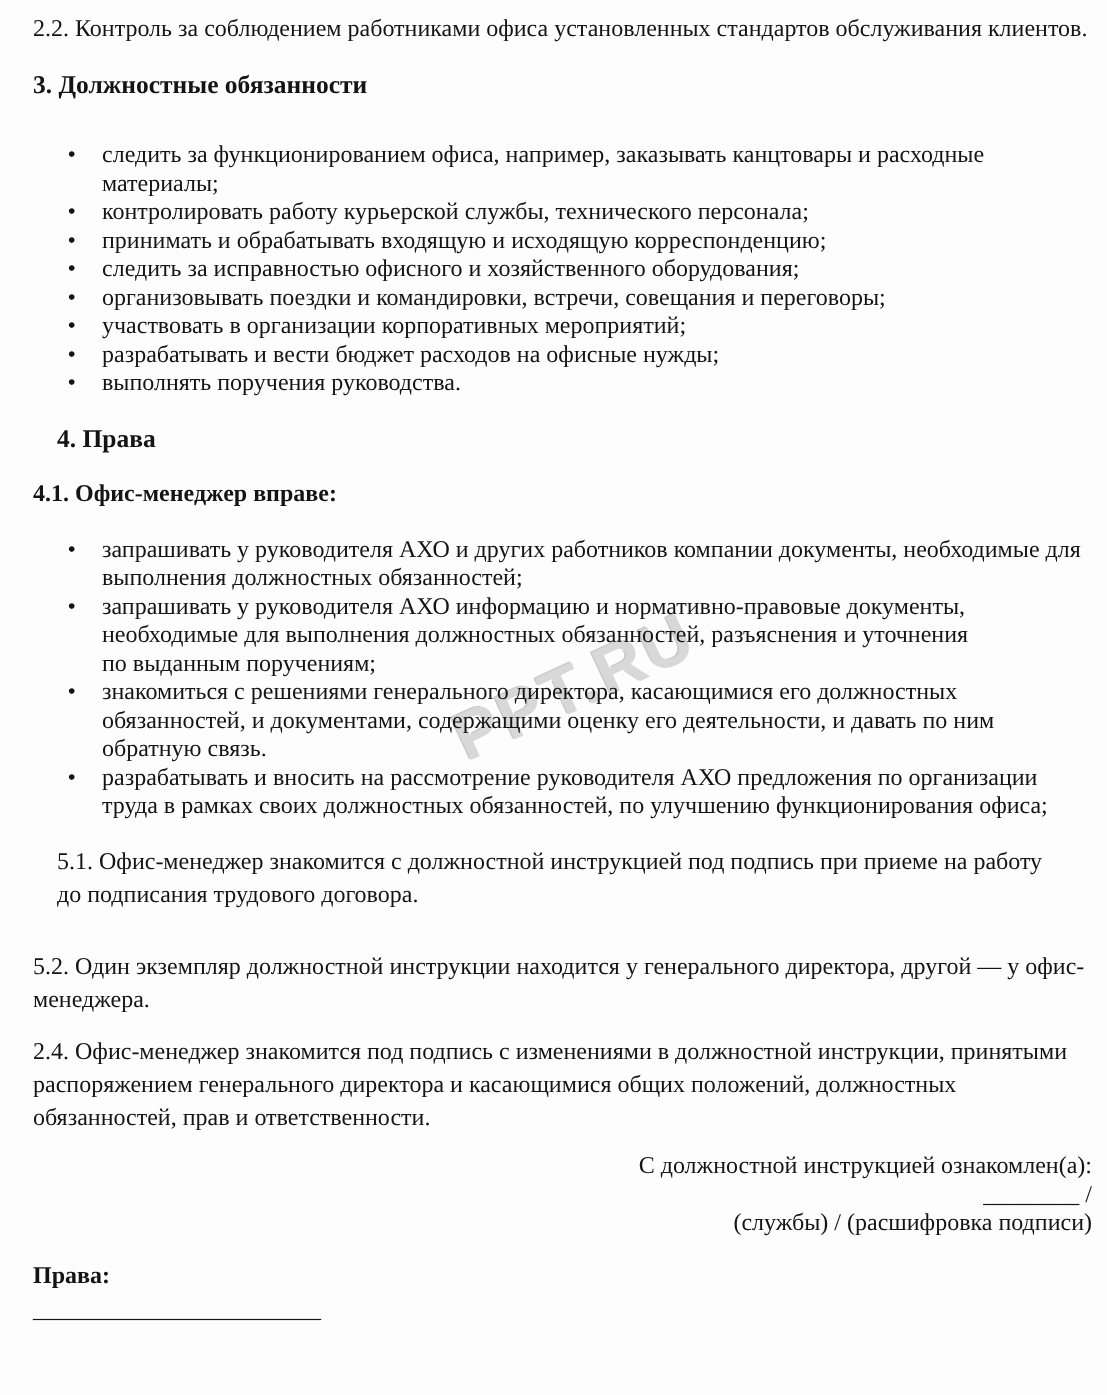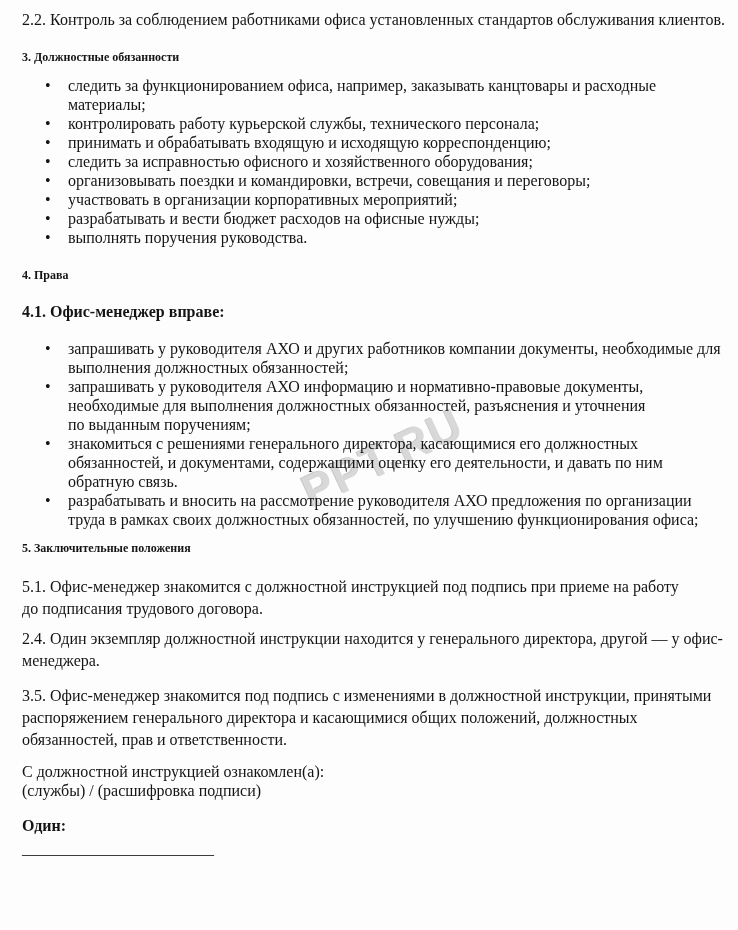--- a/index.html
+++ b/index.html
@@ -14,44 +14,44 @@
     overflow: hidden;
   }
   .doc {
     position: relative;
     z-index: 1;
     padding: 9px 10px 0 22px;
   }
   p, h2, ul, li { margin: 0; white-space: pre; }
   .para { line-height: 22px; }
   h2.heading {
-    font-size: 12px;
+    font-size: 17px;
     font-weight: bold;
     line-height: 22px;
   }
   ul.list {
     list-style: none;
     padding: 0 0 0 46px;
     line-height: 19px;
   }
   ul.list li { position: relative; }
   ul.list li::before {
     content: "\2022";
     position: absolute;
     left: -23px;
     top: 0;
   }
   .mt15 { margin-top: 15px; font-weight: bold; }
   .mt16 { margin-top: 16px; }
-  .mt17 { margin-top: 17px; }
-  .mt12 { margin-top: 8px; font-family: Liberation Serif, serif; }
+  .mt17 { margin-top: 17px; margin-left: 16px; }
+  .mt12 { margin-top: 26px; font-family: Liberation Serif, serif; }
   .mt13 { margin-top: 13px; }
   .mt11 { margin-top: 11px; }
   .mt8  { margin-top: 8px; }
-  .sigline { line-height: 19px; }
+  .sigline { line-height: 19px; text-align: right; }
   .date-line { line-height: 19px; margin-top: 2px; letter-spacing: 0; }
   .watermark {
     position: absolute;
     left: 278px;
     top: 406px;
     width: 210px;
     height: 104px;
     z-index: 0;
     display: flex;
     align-items: center;
@@ -87,31 +87,31 @@
   <p class="para mt15">4.1. Офис-менеджер вправе:</p>
 
   <ul class="list mt16"><li>запрашивать у руководителя АХО и других работников компании документы, необходимые для
 выполнения должностных обязанностей;</li><li>запрашивать у руководителя АХО информацию и нормативно-правовые документы,
 необходимые для выполнения должностных обязанностей, разъяснения и уточнения
 по выданным поручениям;</li><li>знакомиться с решениями генерального директора, касающимися его должностных
 обязанностей, и документами, содержащими оценку его деятельности, и давать по ним
 обратную связь.</li><li>разрабатывать и вносить на рассмотрение руководителя АХО предложения по организации
 труда в рамках своих должностных обязанностей, по улучшению функционирования офиса;</li></ul>
 
-  <h2 class="heading mt8">5. Заключительные положения</h2>
 
   <p class="para mt17">5.1. Офис-менеджер знакомится с должностной инструкцией под подпись при приеме на работу
 до подписания трудового договора.</p>
 
-  <p class="para mt12">2.4. Один экземпляр должностной инструкции находится у генерального директора, другой — у офис-
+  <p class="para mt12">5.2. Один экземпляр должностной инструкции находится у генерального директора, другой — у офис-
 менеджера.</p>
 
-  <p class="para mt13">3.5. Офис-менеджер знакомится под подпись с изменениями в должностной инструкции, принятыми
+  <p class="para mt13">2.4. Офис-менеджер знакомится под подпись с изменениями в должностной инструкции, принятыми
 распоряжением генерального директора и касающимися общих положений, должностных
 обязанностей, прав и ответственности.</p>
 
   <p class="sigline mt11">С должностной инструкцией ознакомлен(а):</p>
+  <p class="sigline">________ /</p>
   <p class="sigline">(службы) / (расшифровка подписи)</p>
 
-  <p class="para mt15">Один:</p>
+  <p class="para mt15">Права:</p>
   <p class="date-line">________________________</p>
 
 </main>
 
 </body></html>

